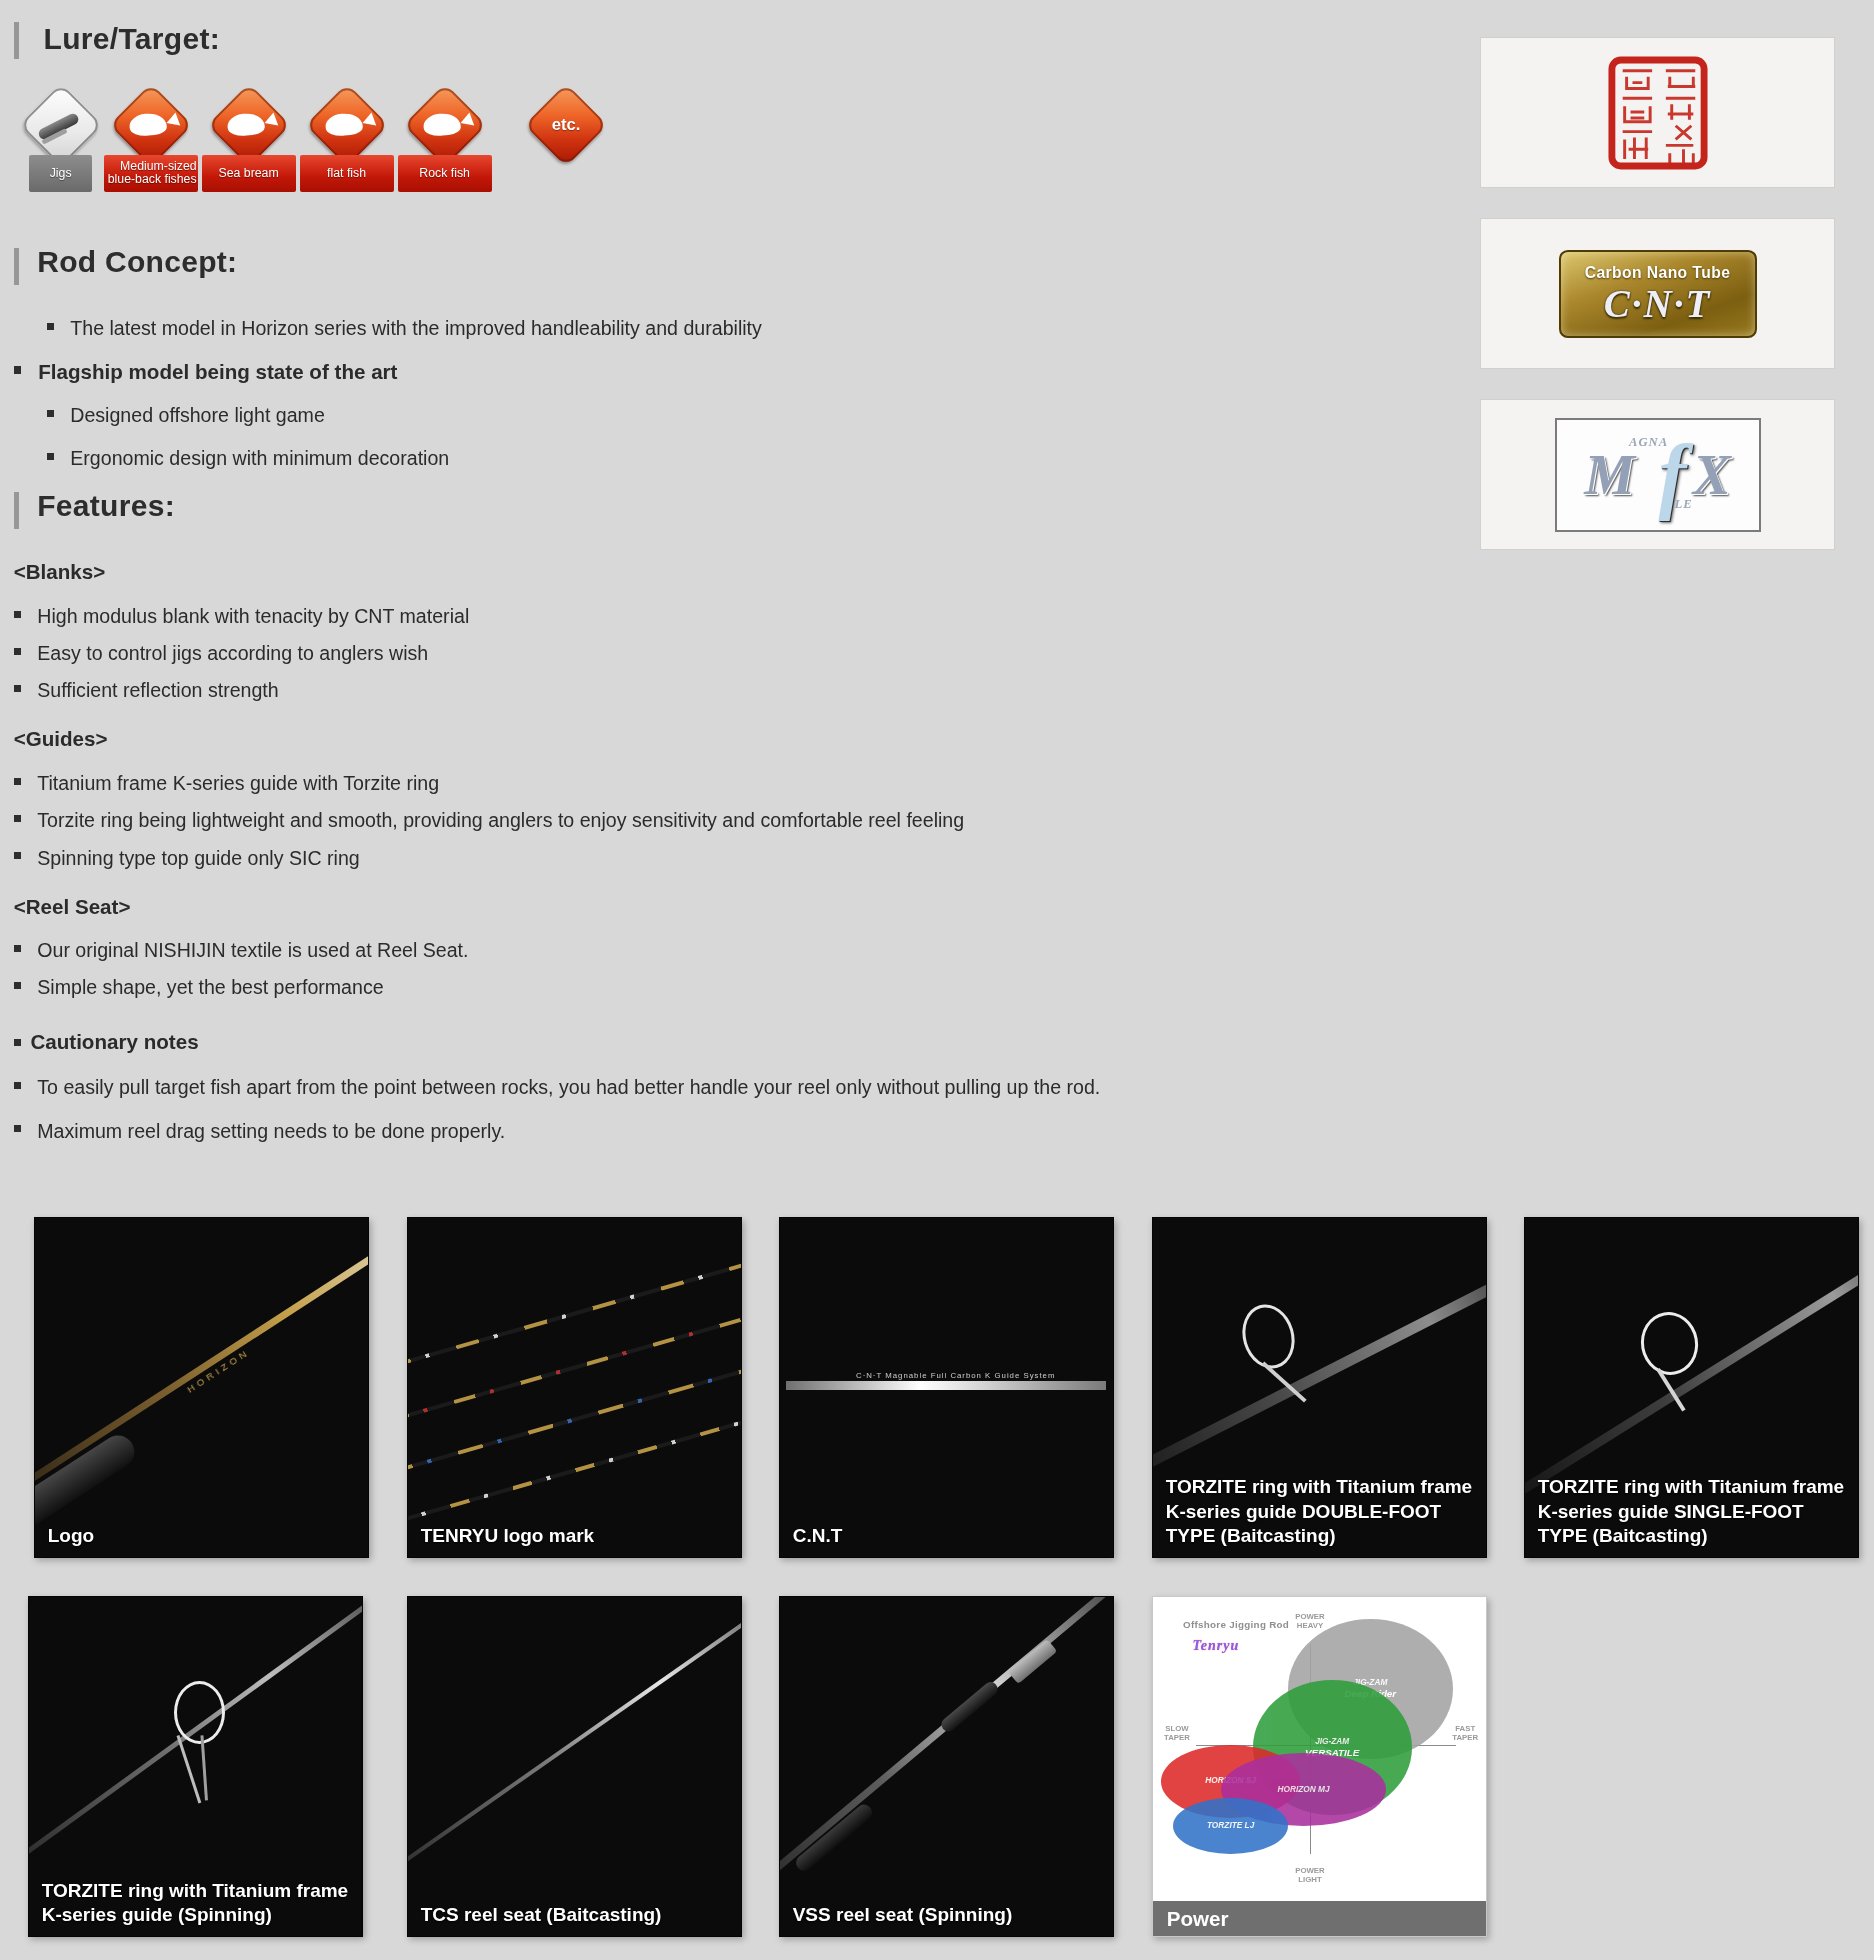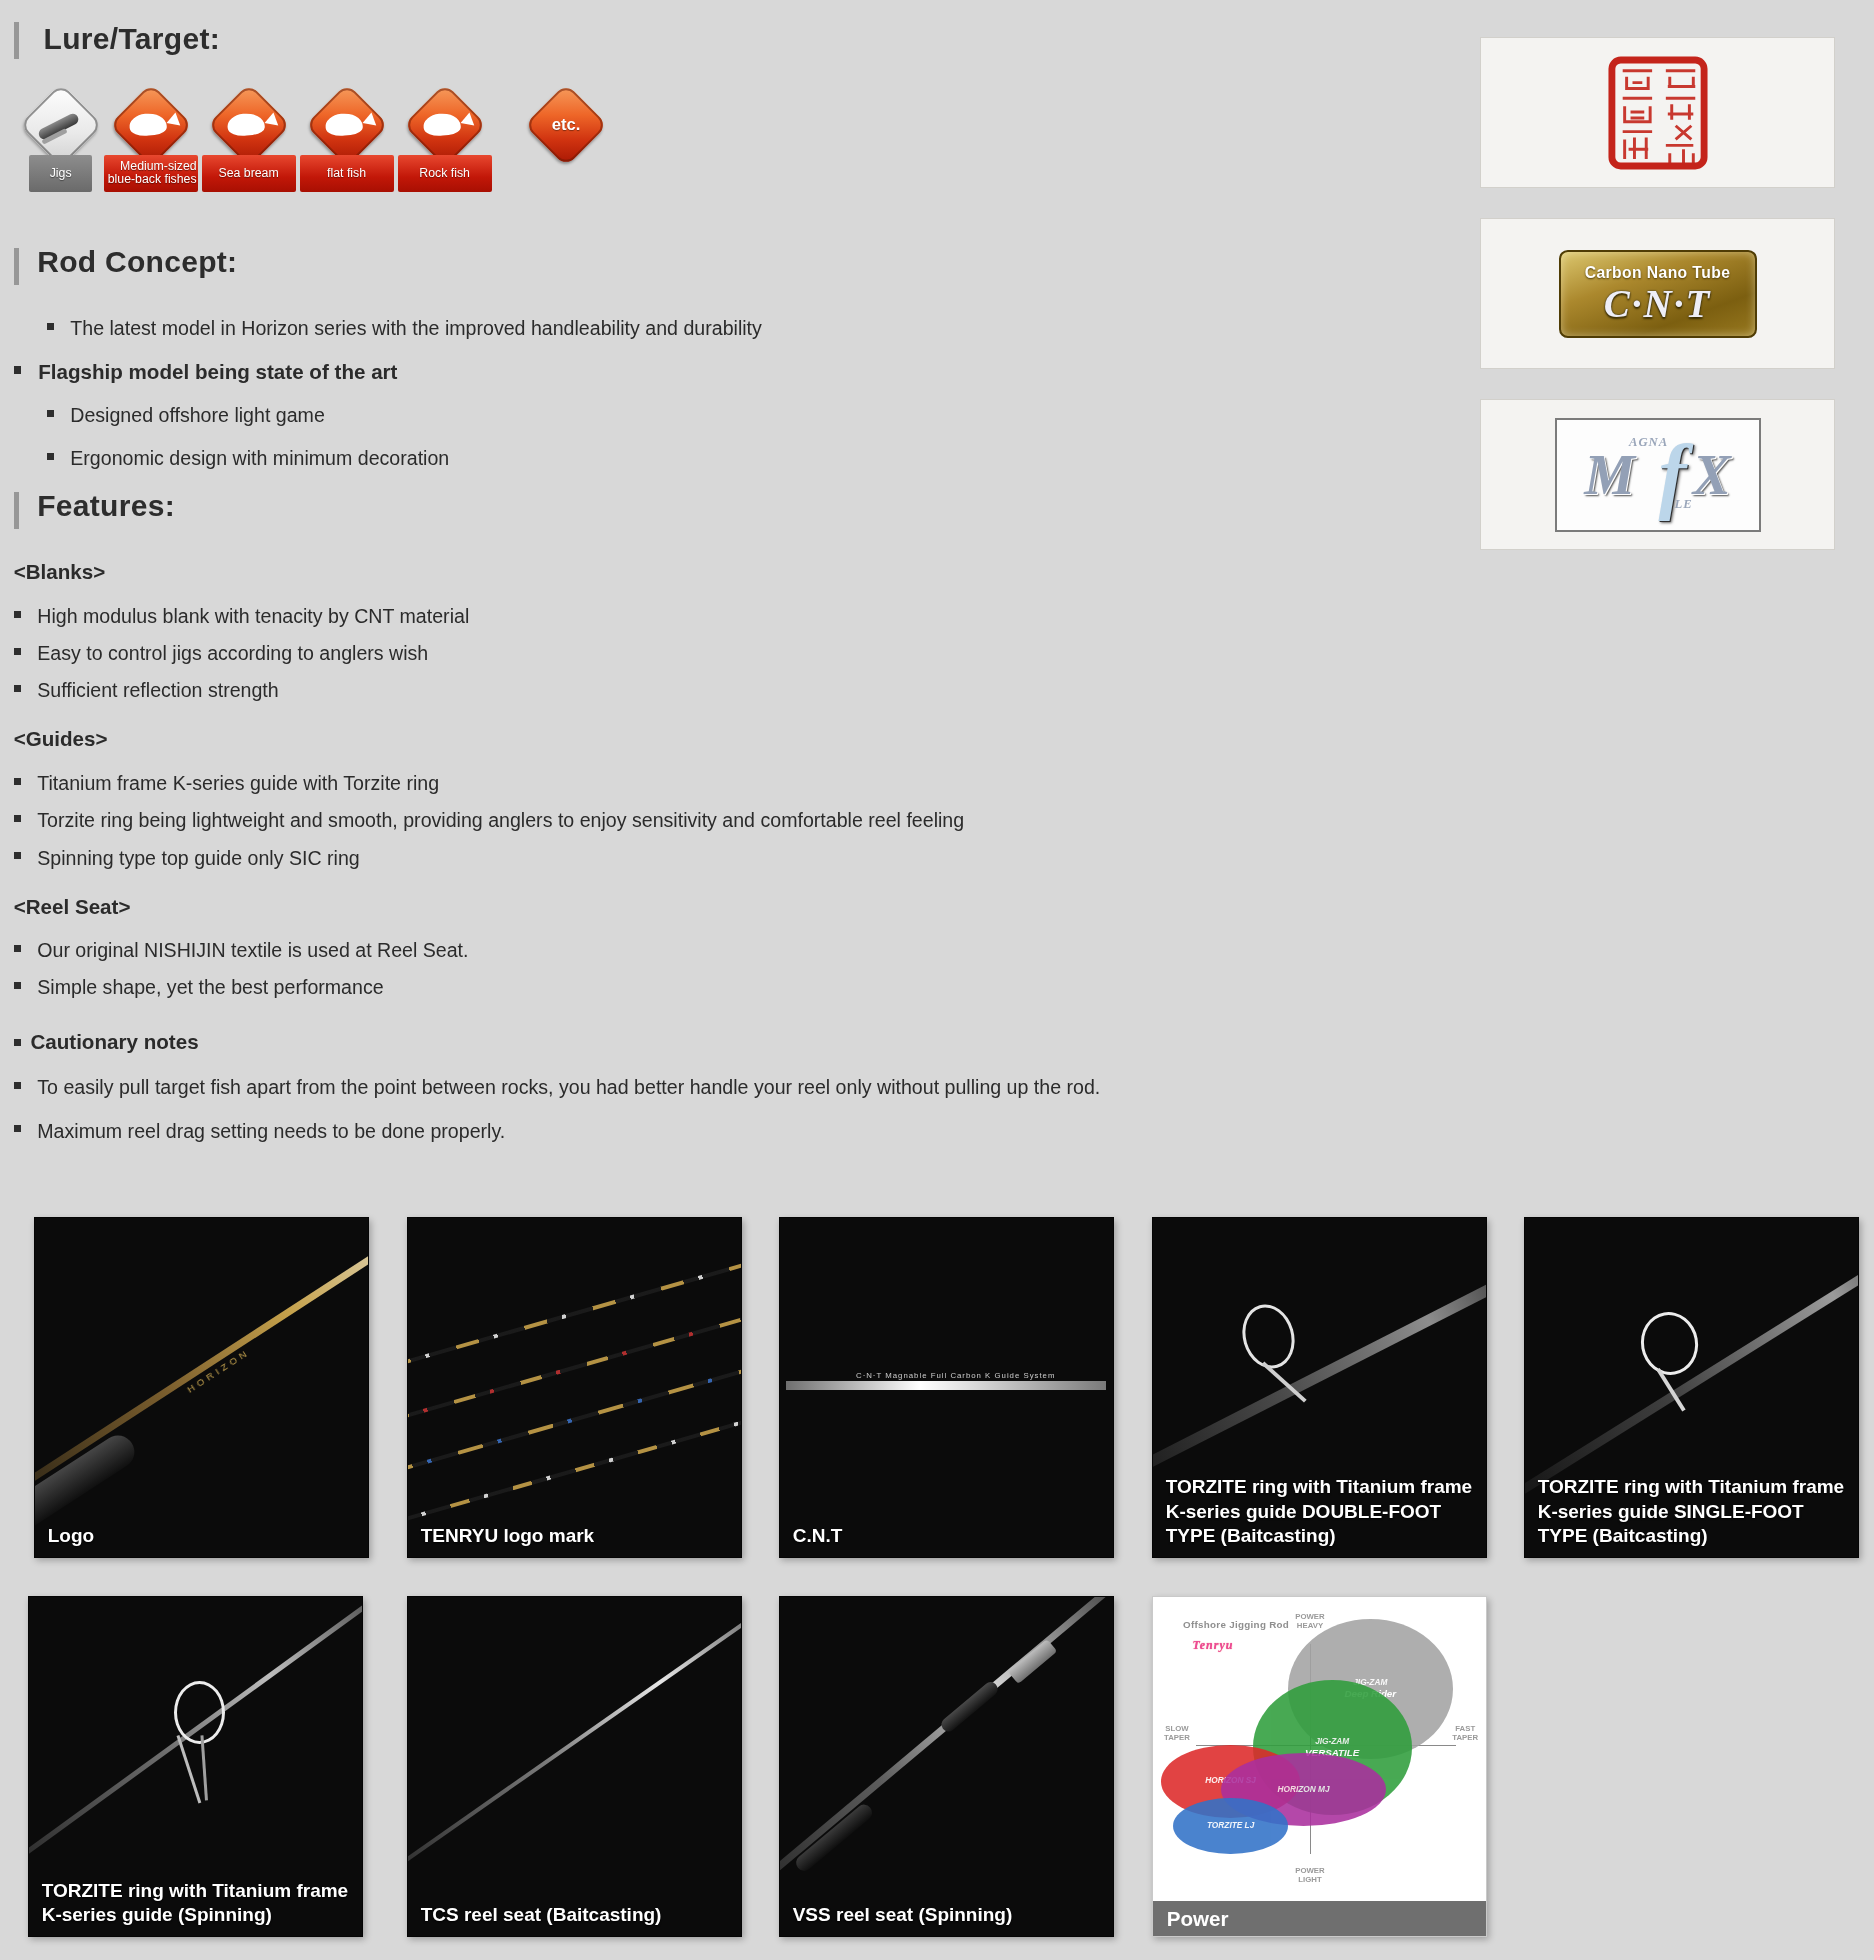--- a/index.html
+++ b/index.html
@@ -86,21 +86,21 @@
   .gold-text{position:absolute;color:#d8b356;font-size:9.8px;letter-spacing:3.9px;opacity:.9;white-space:nowrap;filter:blur(0.3px)}
   .white-microtext{position:absolute;color:#e9e9e9;font-size:7.8px;letter-spacing:1px;opacity:.85;white-space:nowrap;filter:blur(0.4px)}
 
   
   .tile.power{background:#fff;border:1px solid #c9c9c9}
   .pchart{position:absolute;left:7.8px;right:7.8px;top:7.8px;bottom:51px;background:#fff}
   .ax{position:absolute;background:#8a8a8a}
   .axl{position:absolute;font-size:7.8px;color:#9a9a9a;text-align:center;line-height:1.15;width:45px;font-weight:700}
   .ptitle{position:absolute;left:7%;top:5%;font-size:9.8px;color:#8f8f8f;font-weight:700;letter-spacing:0.3px}
   .pbrand{position:absolute;left:10%;top:12%;font-family:"Liberation Serif",serif;font-style:italic;
-          font-weight:700;font-size:12px;color:#ec4899;letter-spacing:1px;text-shadow:0 0 1px #e55}
+          font-weight:700;font-size:14px;color:#8b5cf6;letter-spacing:1px;text-shadow:0 0 1px #e55}
   .bubble{position:absolute;border-radius:50%;opacity:.88;display:flex;flex-direction:column;
           align-items:center;justify-content:center;color:#fff;text-align:center;overflow:hidden}
   .bubble .bl0{font-size:8.3px;font-weight:700;font-style:italic;opacity:.92;line-height:1.2}
   .bubble .bl1{font-size:9.8px;font-weight:700;font-style:italic;line-height:1.2}
   .pcap{position:absolute;left:0;right:0;bottom:0;height:35px;background:#6f6f6f;color:#fff;
         display:flex;align-items:center;padding-left:13.7px;font-weight:700;font-size:20.6px}
 </style>
 </head>
 <body>
 

